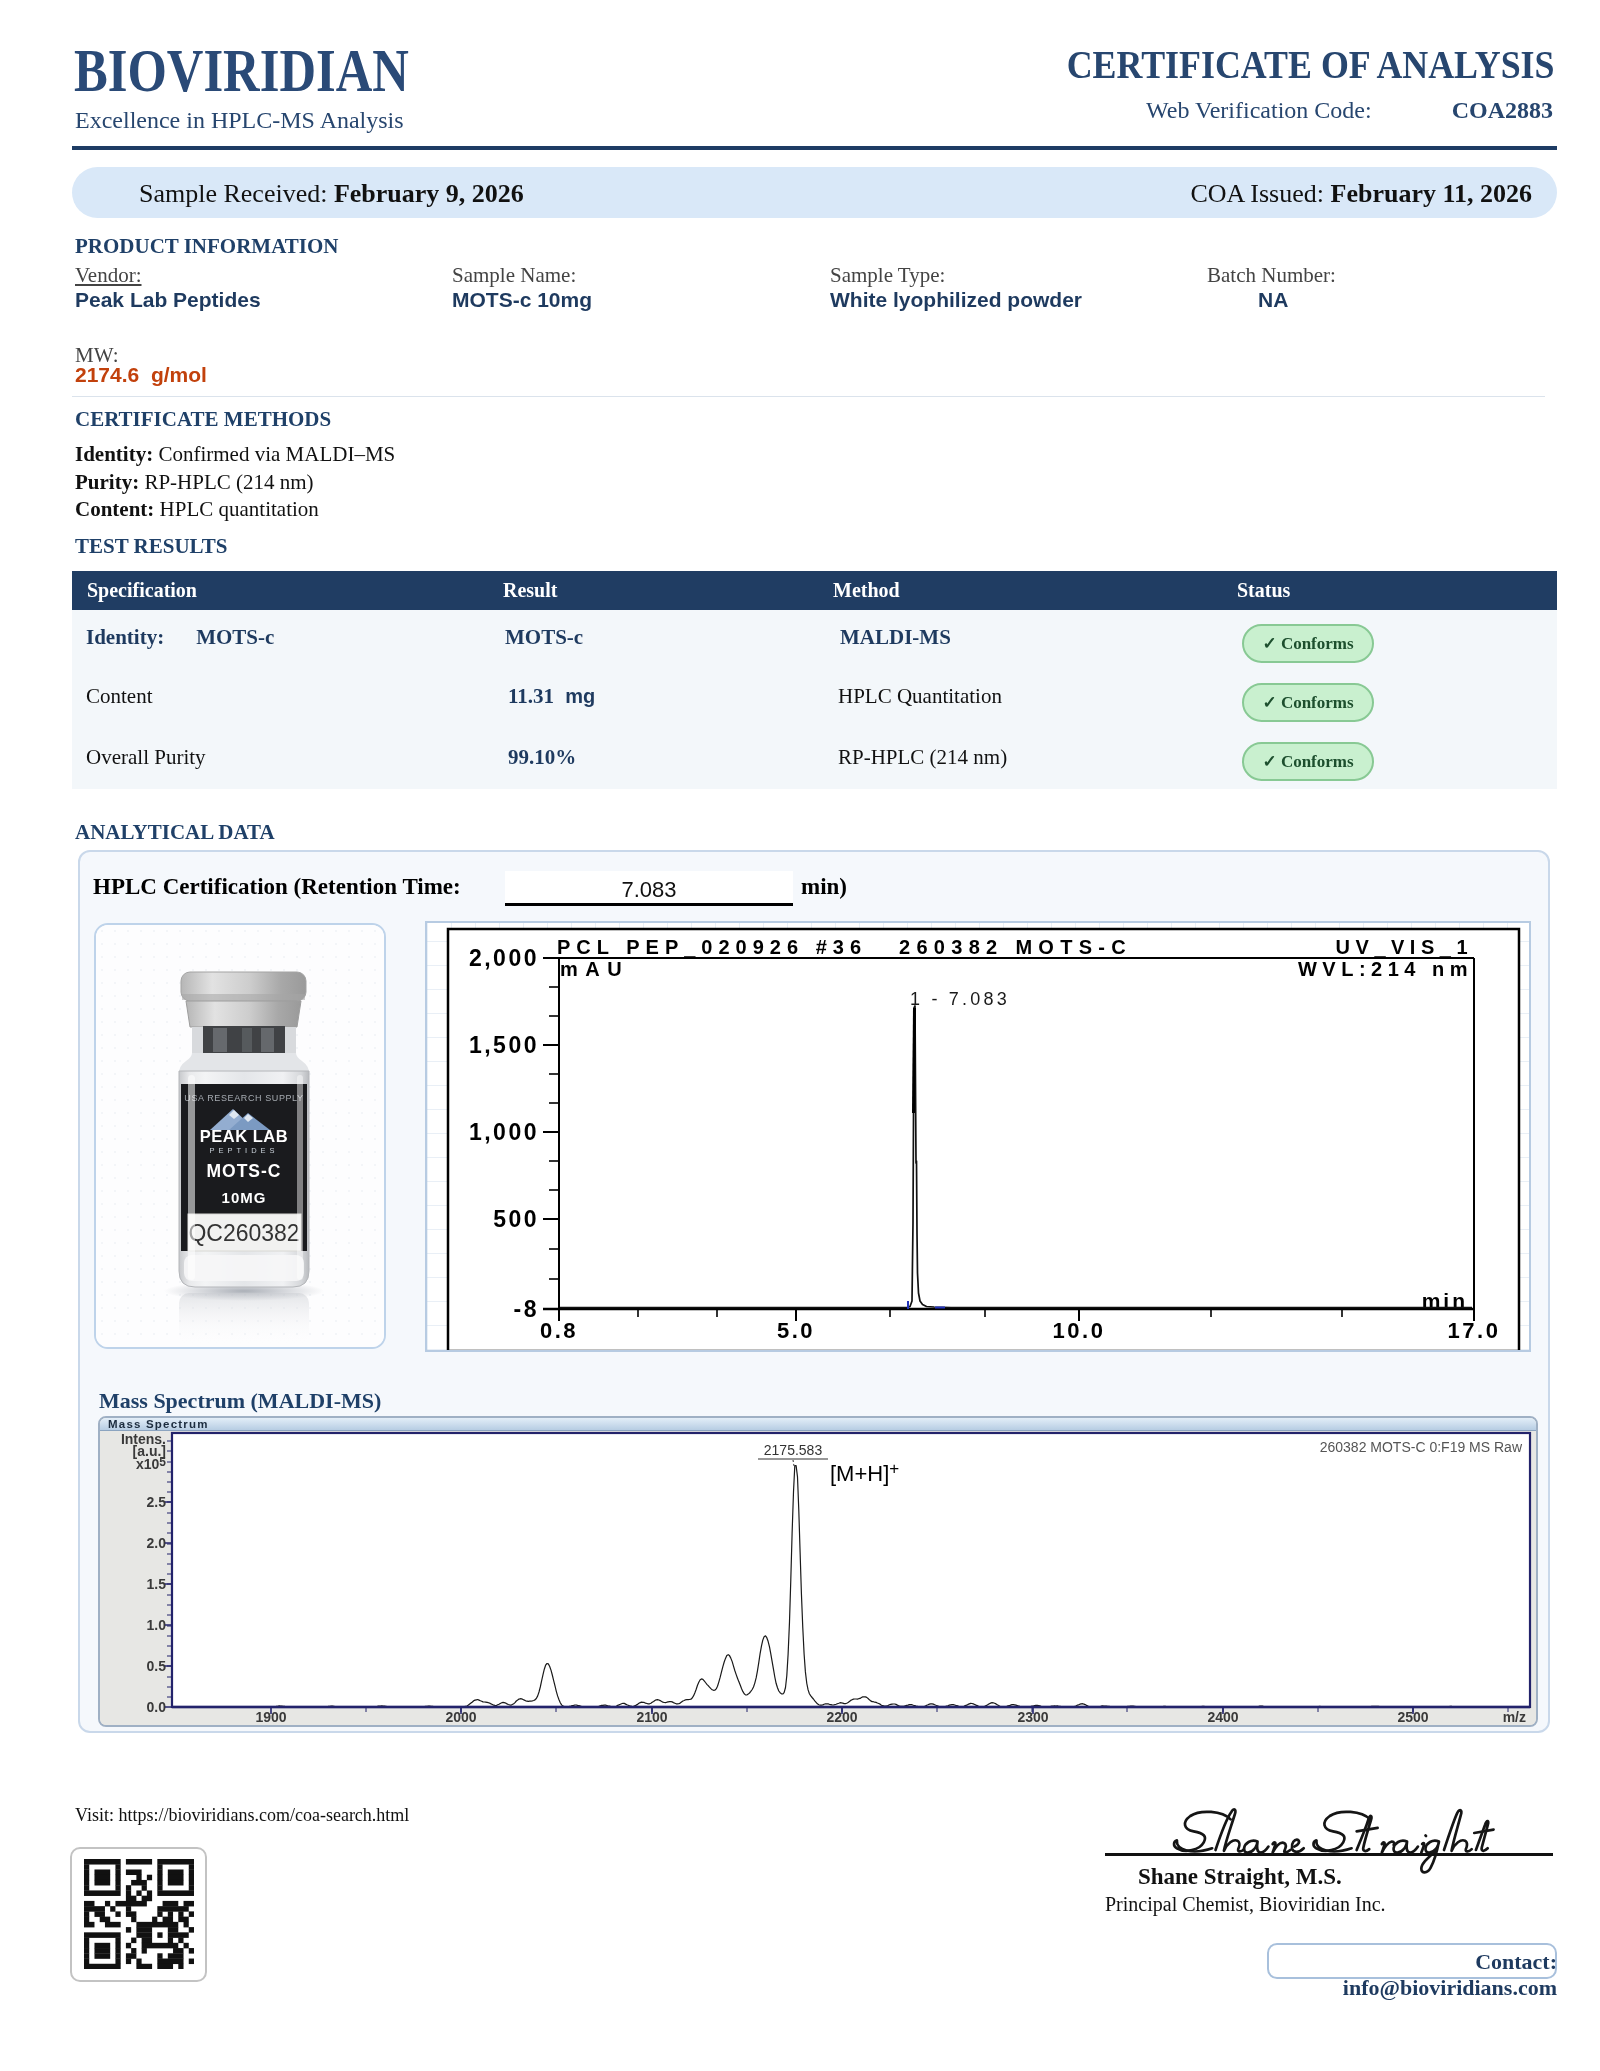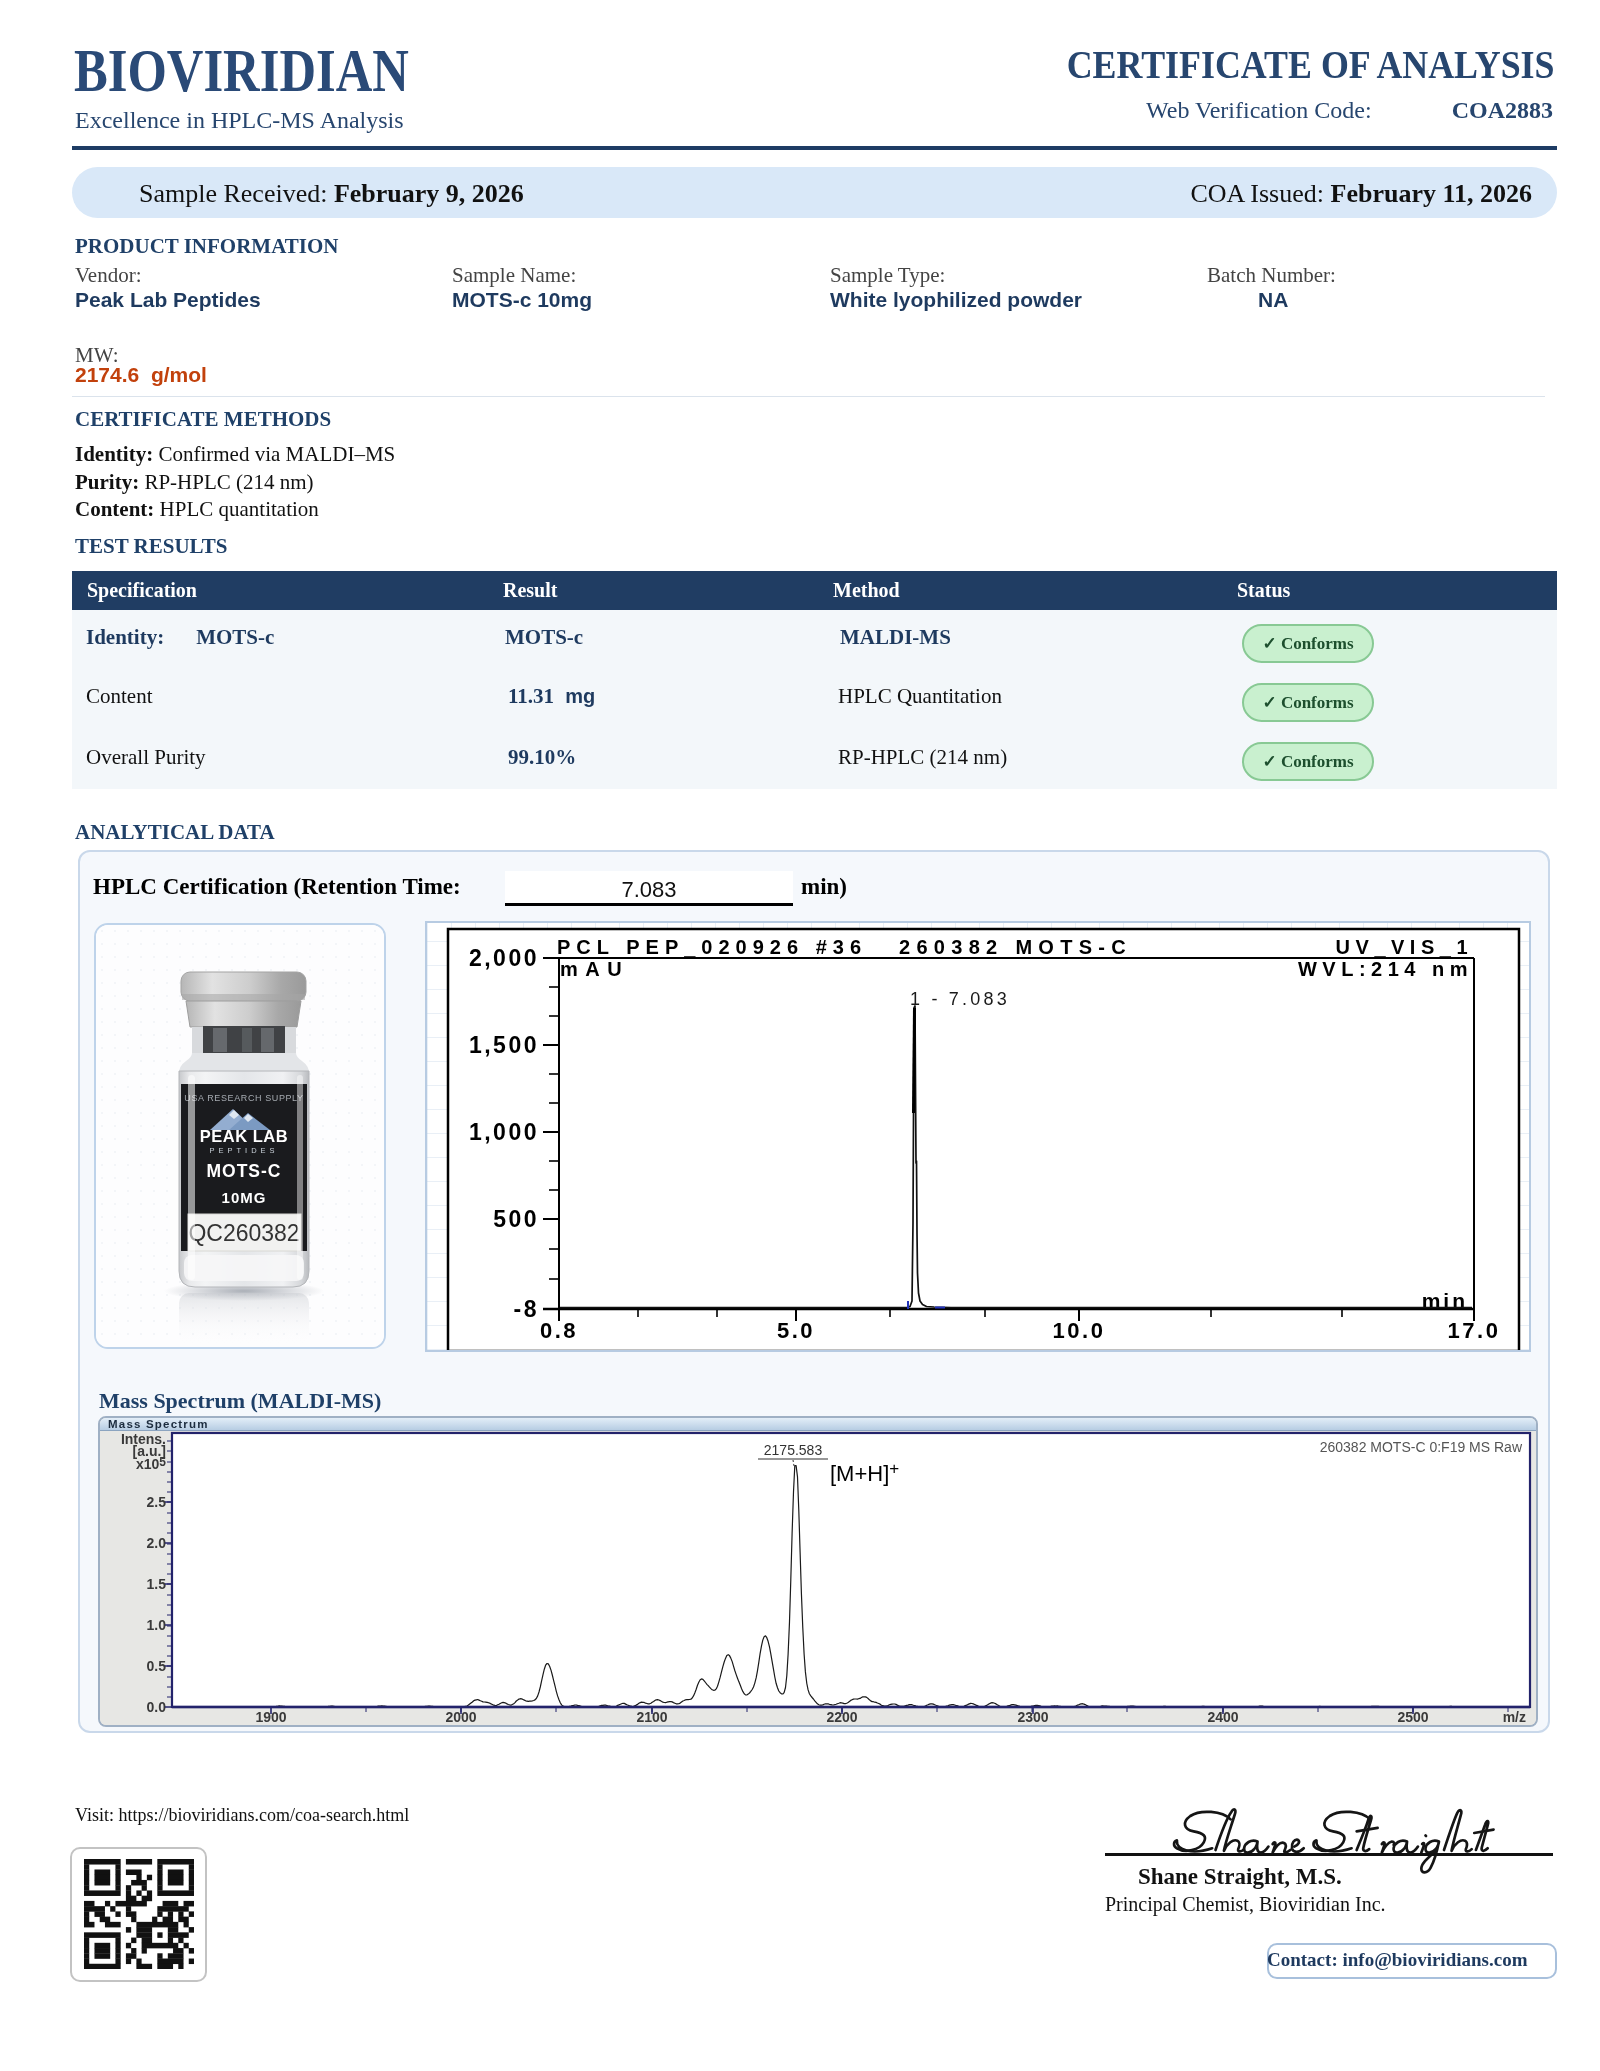--- a/index.html
+++ b/index.html
@@ -17,21 +17,21 @@
   <div class="abs" style="left:75px;top:107px;font-size:24px;color:#27466f;">Excellence in HPLC-MS Analysis</div>
   <div class="abs" style="right:45px;top:40px;font-size:41px;font-weight:bold;color:#27466f;transform:scale(0.875,1);transform-origin:right top;white-space:nowrap;">CERTIFICATE OF ANALYSIS</div>
   <div class="abs" style="right:47px;top:97px;font-size:24px;color:#27466f;white-space:nowrap;">Web Verification Code:<span style="display:inline-block;width:80px;"></span><b>COA2883</b></div>
   <div class="abs" style="left:72px;top:146px;width:1485px;height:4px;background:#1e3c64;"></div>
 
   <div class="abs" style="left:72px;top:167px;width:1485px;height:51px;background:#d9e8f8;border-radius:26px;"></div>
   <div class="abs" style="left:139px;top:179px;font-size:26px;color:#111;">Sample Received: <b>February 9, 2026</b></div>
   <div class="abs" style="right:68px;top:179px;font-size:26px;color:#111;">COA Issued: <b>February 11, 2026</b></div>
 
   <div class="abs" style="left:75px;top:234px;font-size:21px;font-weight:bold;color:#1f4068;">PRODUCT INFORMATION</div>
-  <div class="abs" style="left:75px;top:263px;font-size:21px;color:#444;">Vendor:</div>
+  <div class="abs" style="left:75px;top:263px;font-size:21px;color:#444;text-decoration:underline;">Vendor:</div>
   <div class="abs" style="left:452px;top:263px;font-size:21px;color:#444;">Sample Name:</div>
   <div class="abs" style="left:830px;top:263px;font-size:21px;color:#444;">Sample Type:</div>
   <div class="abs" style="left:1207px;top:263px;font-size:21px;color:#444;">Batch Number:</div>
   <div class="abs sans" style="left:75px;top:288px;font-size:21px;font-weight:bold;color:#1e3a5f;">Peak Lab Peptides</div>
   <div class="abs sans" style="left:452px;top:288px;font-size:21px;font-weight:bold;color:#1e3a5f;">MOTS-c 10mg</div>
   <div class="abs sans" style="left:830px;top:288px;font-size:21px;font-weight:bold;color:#1e3a5f;">White lyophilized powder</div>
   <div class="abs sans" style="left:1258px;top:288px;font-size:21px;font-weight:bold;color:#1e3a5f;">NA</div>
 
   <div class="abs" style="left:75px;top:343px;font-size:21px;color:#444;">MW:</div>
   <div class="abs sans" style="left:75px;top:363px;font-size:21px;font-weight:bold;color:#c2410c;">2174.6&nbsp; g/mol</div>
@@ -1128,15 +1128,15 @@
         <path d="M 350,52 C 356,34 362,16 366,8 C 369,3 372,5 370,11 C 366,26 361,42 359,53 C 363,44 370,39 375,41 C 379,43 377,49 376,51 C 375,54 379,55 383,51"></path>
         <path d="M 388,52 C 392,41 396,30 399,22 C 401,16 404,17 402,23 C 399,34 396,45 395,49 C 394,53 397,55 402,50"></path>
         <path d="M 386,32 L 409,28"></path>
       </g>
     </svg>
   <div class="abs" style="left:1105px;top:1853px;width:448px;height:3px;background:#111;"></div>
   <div class="abs" style="left:1105px;top:1864px;font-size:23px;font-weight:bold;color:#111;margin-left:33px;">Shane Straight, M.S.</div>
   <div class="abs" style="left:1105px;top:1893px;font-size:20px;color:#111;">Principal Chemist, Bioviridian Inc.</div>
 
   <div class="abs" style="left:1267px;top:1943px;width:290px;height:36px;background:#fff;border:2px solid #a8c0dc;border-radius:10px;box-sizing:border-box;"></div>
-  <div class="abs" style="left:1267px;top:1949px;width:290px;text-align:left;font-size:19px;font-weight:bold;color:#1e3a5f;">Contact: info@bioviridians.com</div>
+  <div class="abs" style="left:1267px;top:1949px;width:290px;text-align:right;font-size:22px;font-weight:bold;color:#1e3a5f;">Contact: info@bioviridians.com</div>
 
 </div>
 
 </body></html>

